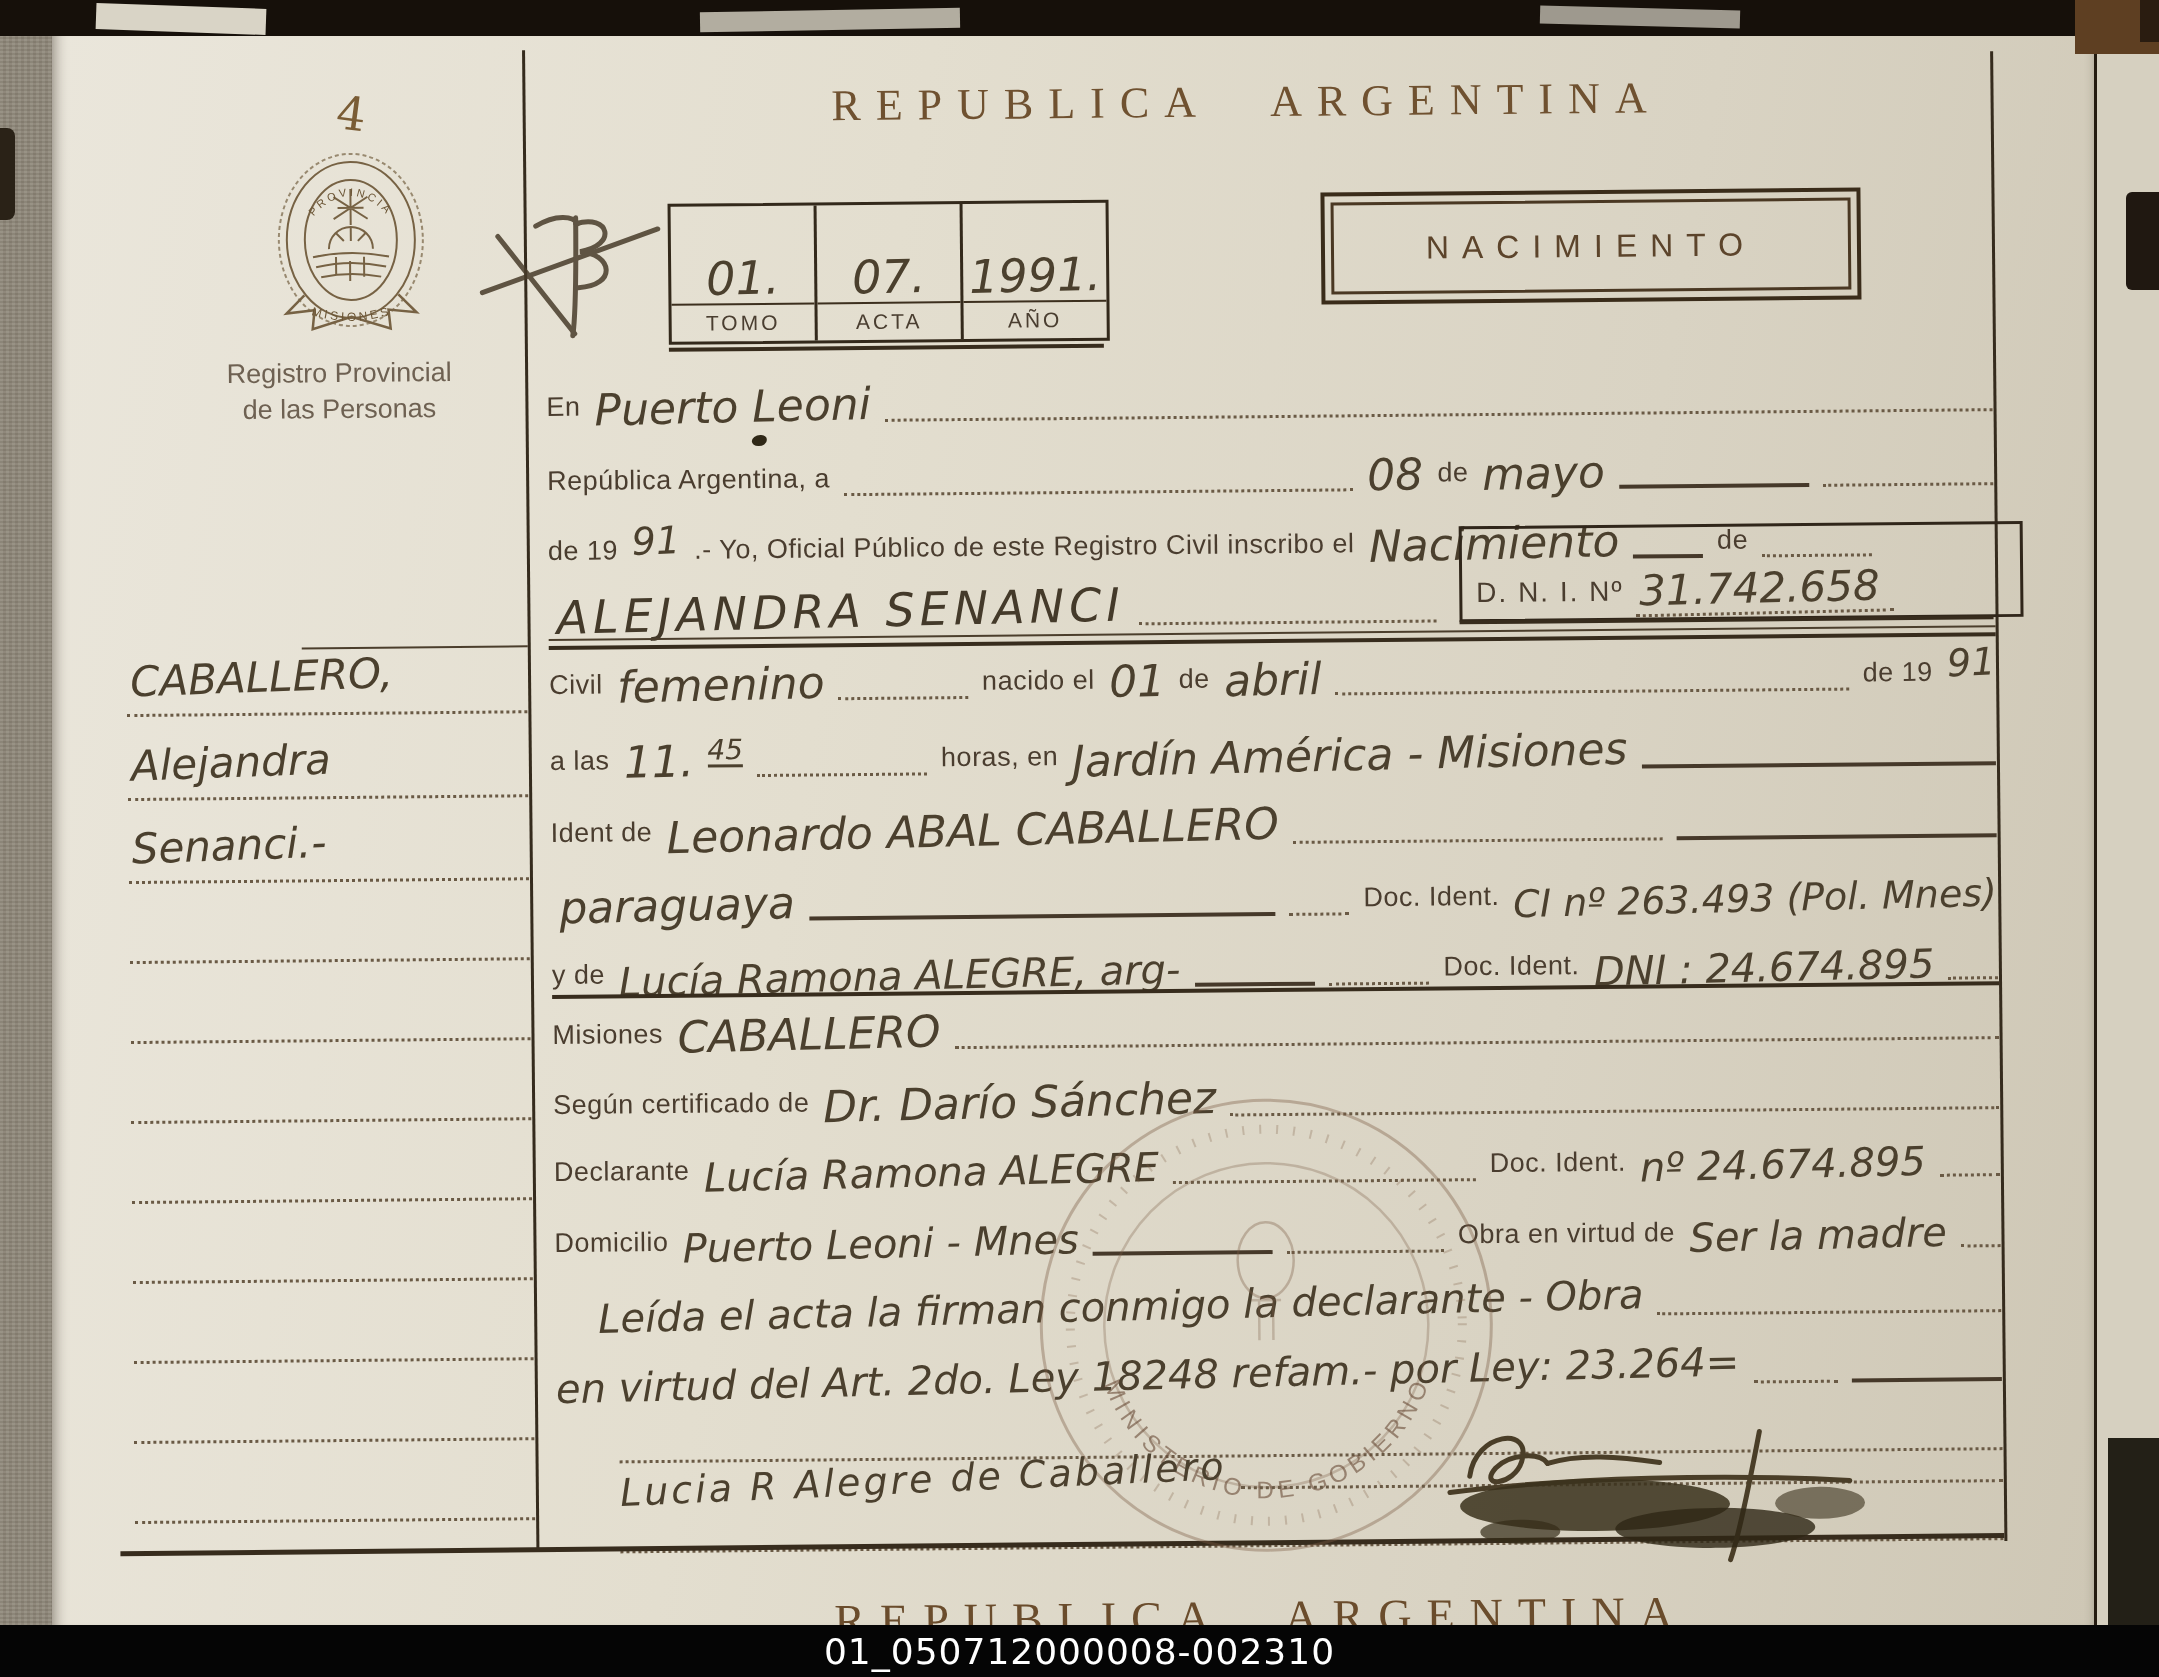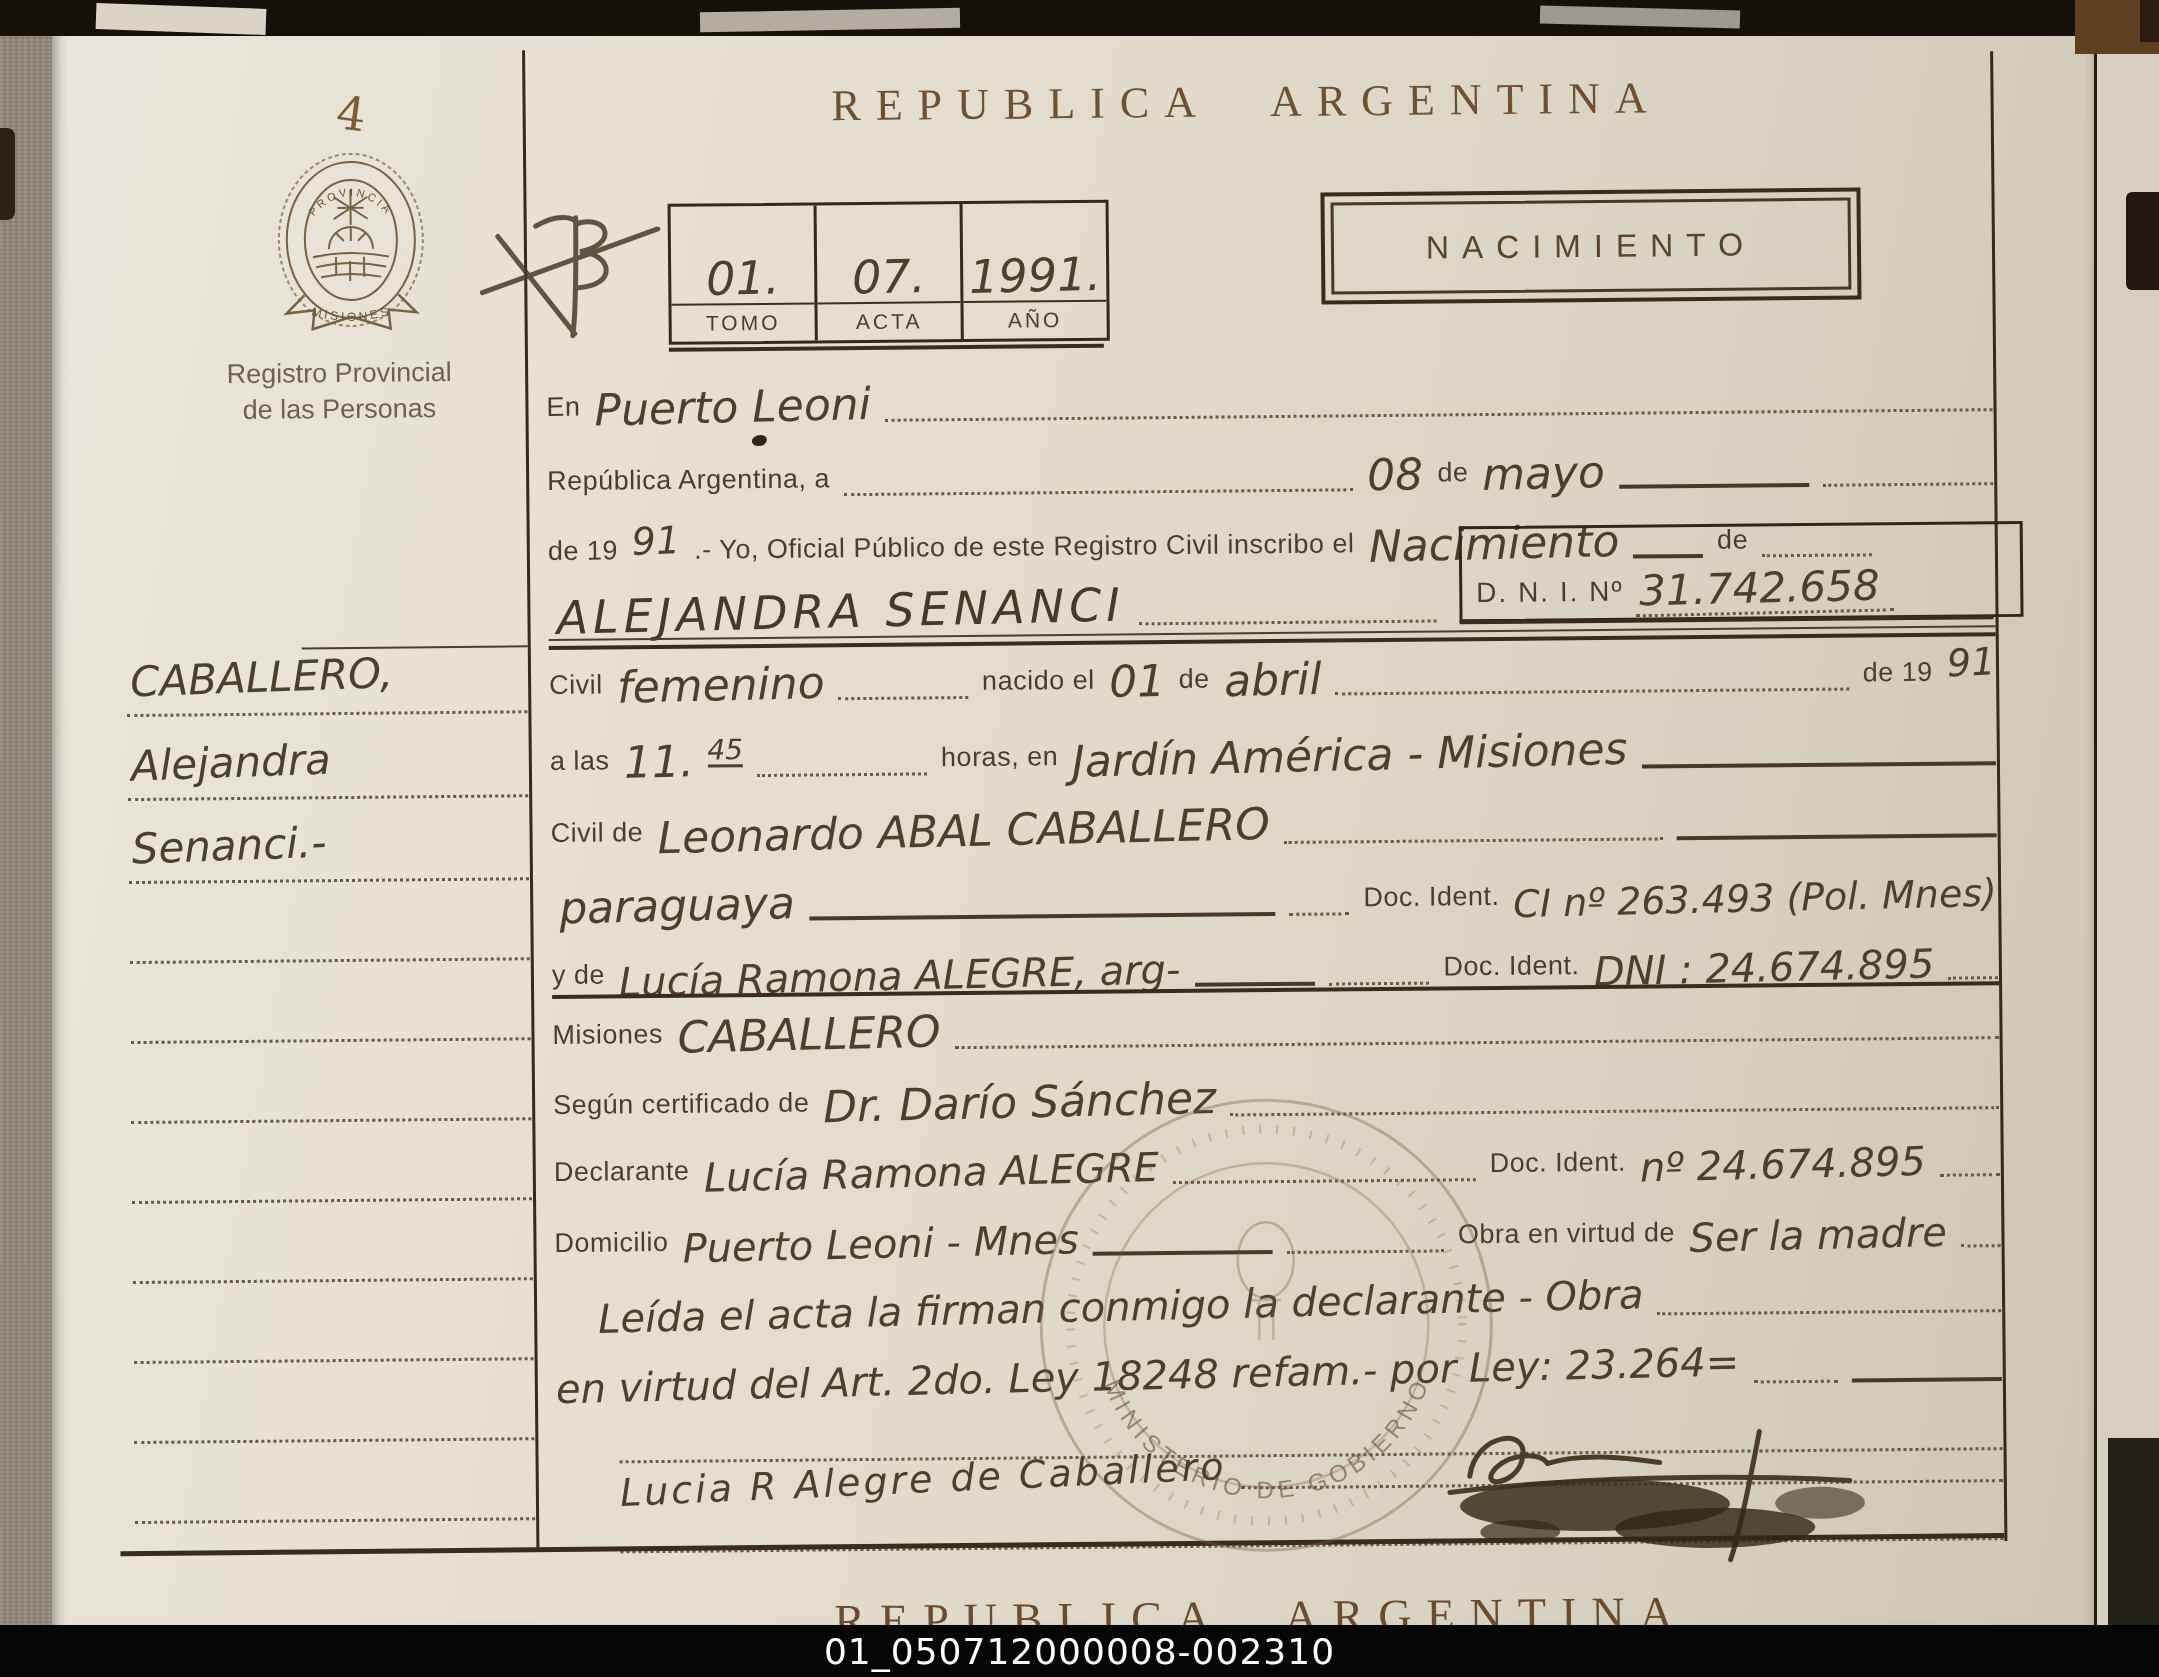--- a/index.html
+++ b/index.html
@@ -229,21 +229,21 @@
         <span class="lbl">a las</span>
         <span class="hw hw-lg">11.</span>
         <span class="hw hw-min">45</span>
         <span class="dotsf" style="width:170px"></span>
         <span class="lbl">horas, en</span>
         <span class="hw hw-lg">Jardín América - Misiones</span>
         <span class="pen" style="flex:1"></span>
       </div>
 
       <div class="row" style="left:497px;top:776px;width:1446px">
-        <span class="lbl">Civil de</span>
+        <span class="lbl">Ident de</span>
         <span class="hw hw-lg">Leonardo ABAL CABALLERO</span>
         <span class="dots"></span>
         <span class="penf" style="width:320px"></span>
       </div>
 
       <div class="row" style="left:505px;top:848px;width:1438px">
         <span class="hw hw-lg">paraguaya</span>
         <span class="pen" style="flex:1"></span>
         <span class="dotsf" style="width:60px"></span>
         <span class="lbl">Doc. Ident.</span>

